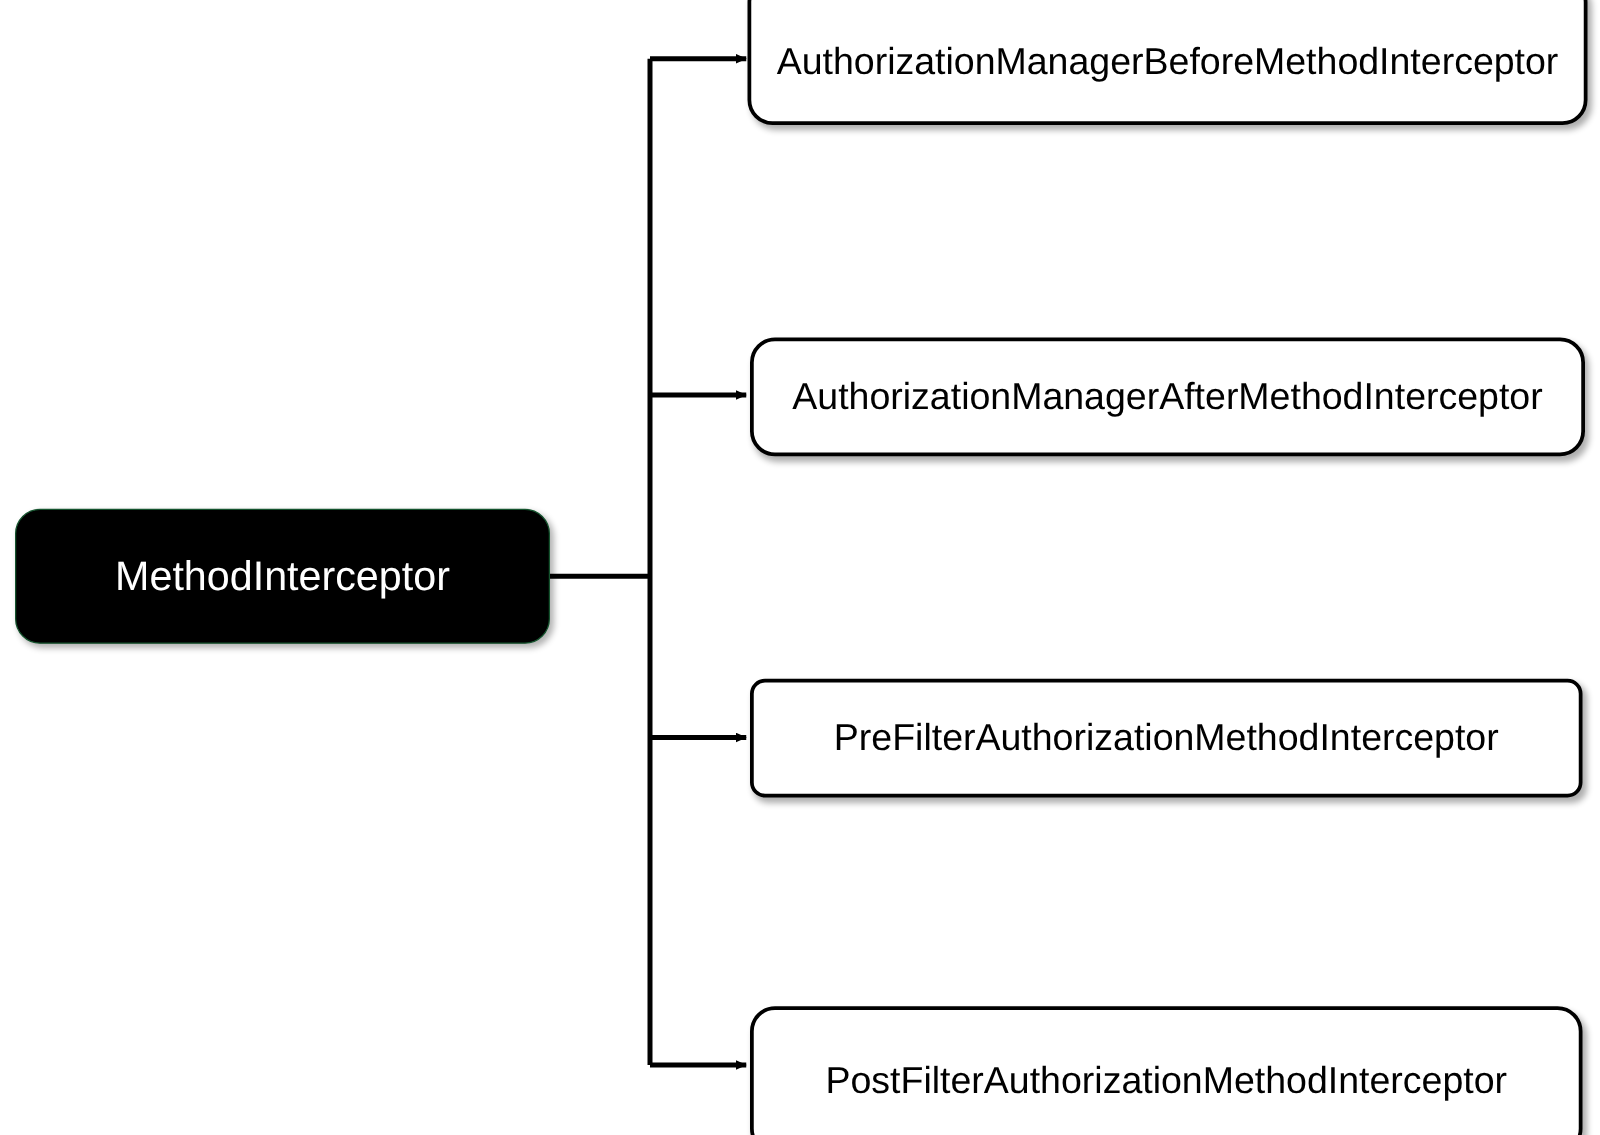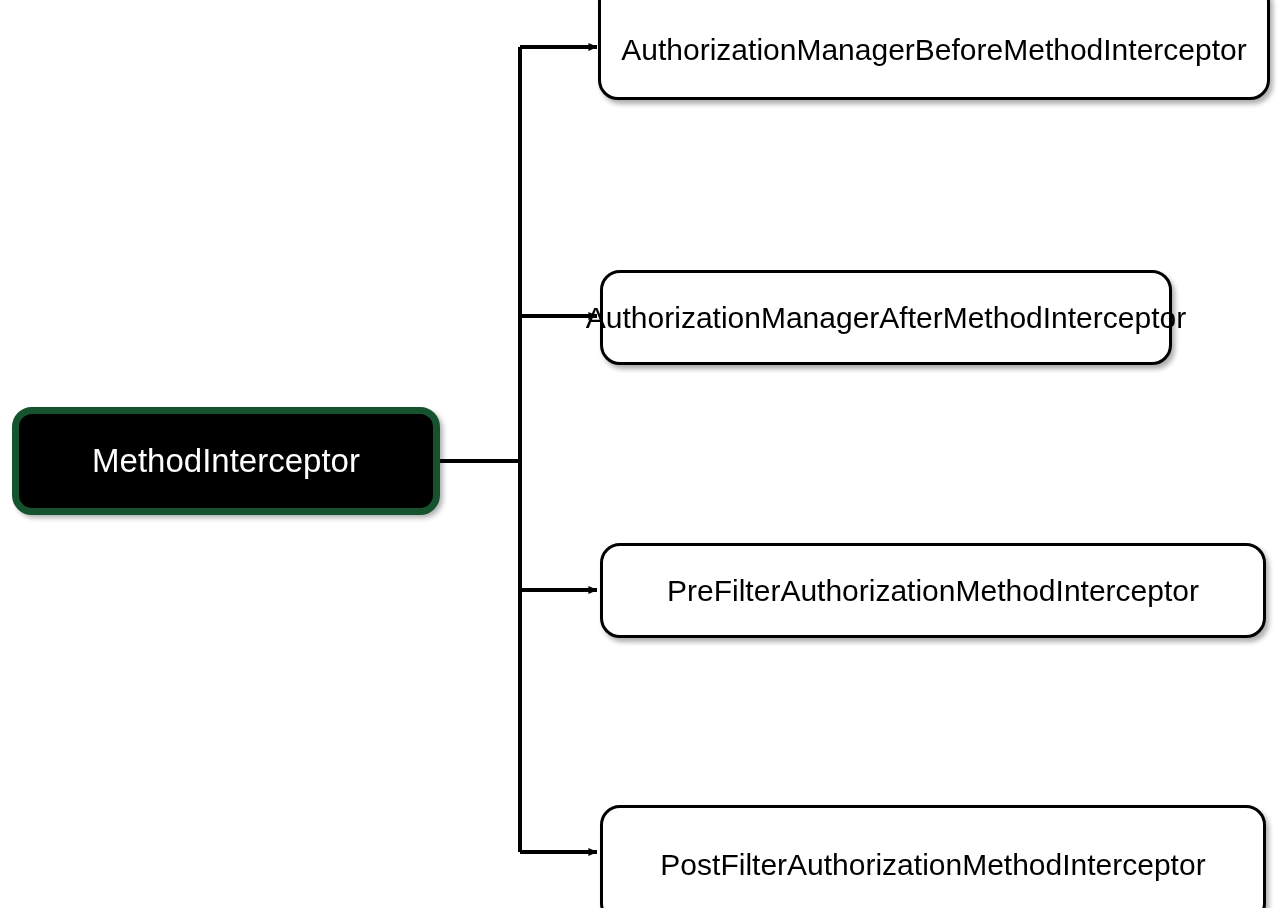--- a/index.html
+++ b/index.html
@@ -32,21 +32,21 @@
     display: flex;
     align-items: center;
     justify-content: center;
     text-align: center;
     border-radius: 20px;
     white-space: nowrap;
   }
   .node-root {
     background: #000000;
     color: #ffffff;
-    border: 7px solid #14532d;
+    border: 1px solid #14532d;
     font-size: 33px;
     box-shadow: 3px 3px 5px rgba(0,0,0,0.30);
   }
   .node-sub {
     background: #ffffff;
     color: #000000;
     border: 3.5px solid #000000;
     font-size: 30px;
     box-shadow: 3px 4px 5px rgba(0,0,0,0.32);
   }
@@ -77,25 +77,25 @@
   </svg>
 
   <div class="node node-root" style="left:12px; top:407px; width:428px; height:108px;">
     <span>MethodInterceptor</span>
   </div>
 
   <div class="node node-sub" style="left:598px; top:-18px; width:672px; height:118px;">
     <span style="padding-top:18px;">AuthorizationManagerBeforeMethodInterceptor</span>
   </div>
 
-  <div class="node node-sub" style="left:600px; top:270px; width:572px; height:95px;">
+  <div class="node node-sub" style="left:600px; top:270px; width:668px; height:95px;">
     <span>AuthorizationManagerAfterMethodInterceptor</span>
   </div>
 
-  <div class="node node-sub" style="left:600px; top:543px; width:666px; height:95px;">
+  <div class="node node-sub" style="left:600px; top:543px; width:666px; height:95px;border-radius:12px;">
     <span>PreFilterAuthorizationMethodInterceptor</span>
   </div>
 
   <div class="node node-sub" style="left:600px; top:805px; width:666px; height:118px;">
     <span style="padding-bottom:23px;margin-top:24px;">PostFilterAuthorizationMethodInterceptor</span>
   </div>
 
 </div>
 
 </body></html>

